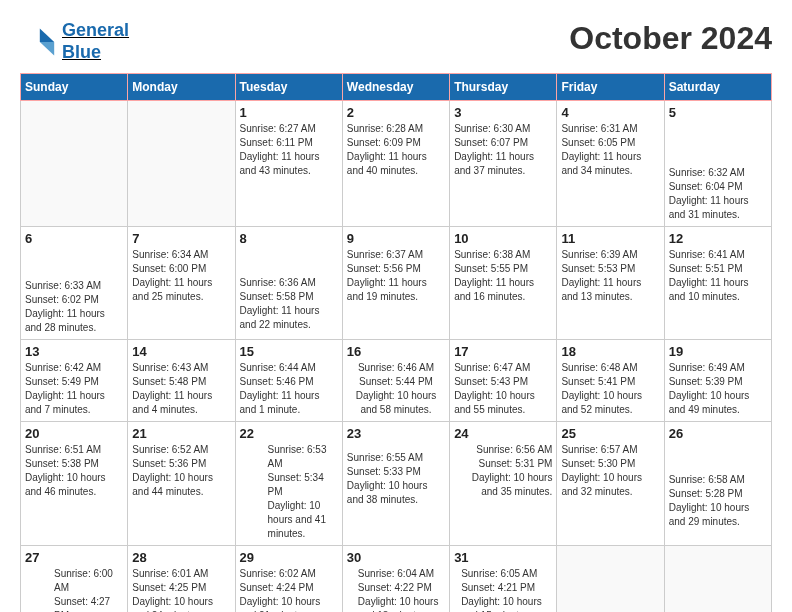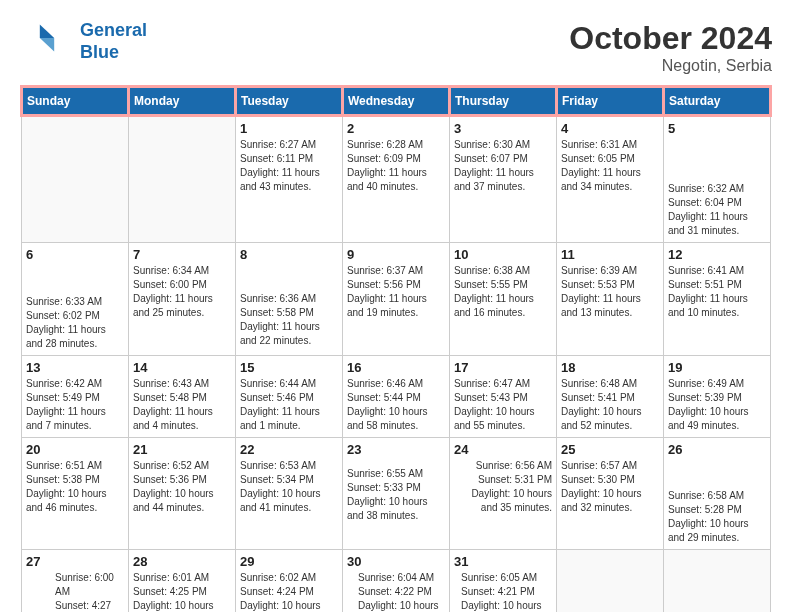--- a/index.html
+++ b/index.html
@@ -11,22 +11,23 @@
       padding: 20px;
     }
     .header {
       display: flex;
       justify-content: space-between;
       align-items: flex-start;
       margin-bottom: 10px;
     }
     .logo {
       display: flex;
-      align-items: flex-start;
-      gap: 24px;
+      align-items: center;
+      gap: 6px;
+      text-decoration: underline;
     }
     .logo-text {
       font-size: 18px;
       font-weight: bold;
       color: #333;
       line-height: 1.2;
     }
     .logo-text span {
       color: #1a6aad;
     }
@@ -51,21 +52,21 @@
       border-collapse: collapse;
       font-size: 11px;
     }
     .calendar th {
       background: #1a6aad;
       color: #fff;
       padding: 6px 4px;
       text-align: left;
       font-size: 12px;
       font-weight: bold;
-      border: 3px solid #fca5a5;
+      border: 1px solid #fca5a5;
     }
     .calendar td {
       border: 1px solid #ccc;
       vertical-align: top;
       padding: 4px;
       width: calc(100% / 7);
       min-height: 80px;
       background: #fff;
     }
     .calendar td.empty {
@@ -92,21 +93,20 @@
       <polygon points="22,5 38,20 22,20" fill="#1a6aad"></polygon>
       <polygon points="22,20 38,20 38,35" fill="#5aa0d0"></polygon>
     </svg>
     <div class="logo-text">
       <div><span>General</span></div>
       <div><span>Blue</span></div>
     </div>
   </div>
   <div class="title-area">
     <div class="month-title">October 2024</div>
-    <div class="location">Negotin, Serbia</div>
   </div>
 </div>
 
 <table class="calendar">
   <thead>
     <tr>
     <th>Sunday</th>
         <th>Monday</th>
         <th>Tuesday</th>
         <th>Wednesday</th>
@@ -208,21 +208,21 @@
 Daylight: 11 hours and 4 minutes.</div>
         </td>
         <td>
           <div class="day-number">15</div>
           <div class="day-info" style="white-space: pre-line;">Sunrise: 6:44 AM
 Sunset: 5:46 PM
 Daylight: 11 hours and 1 minute.</div>
         </td>
         <td>
           <div class="day-number">16</div>
-          <div class="day-info" style="white-space: pre-line;">Sunrise: 6:46 AM
+          <div class="day-info" style="white-space: pre-line; text-align: center;">Sunrise: 6:46 AM
 Sunset: 5:44 PM
 Daylight: 10 hours and 58 minutes.</div>
         </td>
         <td>
           <div class="day-number">17</div>
           <div class="day-info" style="white-space: pre-line;">Sunrise: 6:47 AM
 Sunset: 5:43 PM
 Daylight: 10 hours and 55 minutes.</div>
         </td>
         <td>
@@ -246,21 +246,21 @@
 Daylight: 10 hours and 46 minutes.</div>
         </td>
         <td>
           <div class="day-number">21</div>
           <div class="day-info" style="white-space: pre-line;">Sunrise: 6:52 AM
 Sunset: 5:36 PM
 Daylight: 10 hours and 44 minutes.</div>
         </td>
         <td>
           <div class="day-number">22</div>
-          <div class="day-info" style="white-space: pre-line;">Sunrise: 6:53 AM
+          <div class="day-info" style="white-space: pre-line; margin-left: 28px;">Sunrise: 6:53 AM
 Sunset: 5:34 PM
 Daylight: 10 hours and 41 minutes.</div>
         </td>
         <td>
           <div class="day-number">23</div>
           <div class="day-info" style="white-space: pre-line; margin-top: 10px;">Sunrise: 6:55 AM
 Sunset: 5:33 PM
 Daylight: 10 hours and 38 minutes.</div>
         </td>
         <td>

